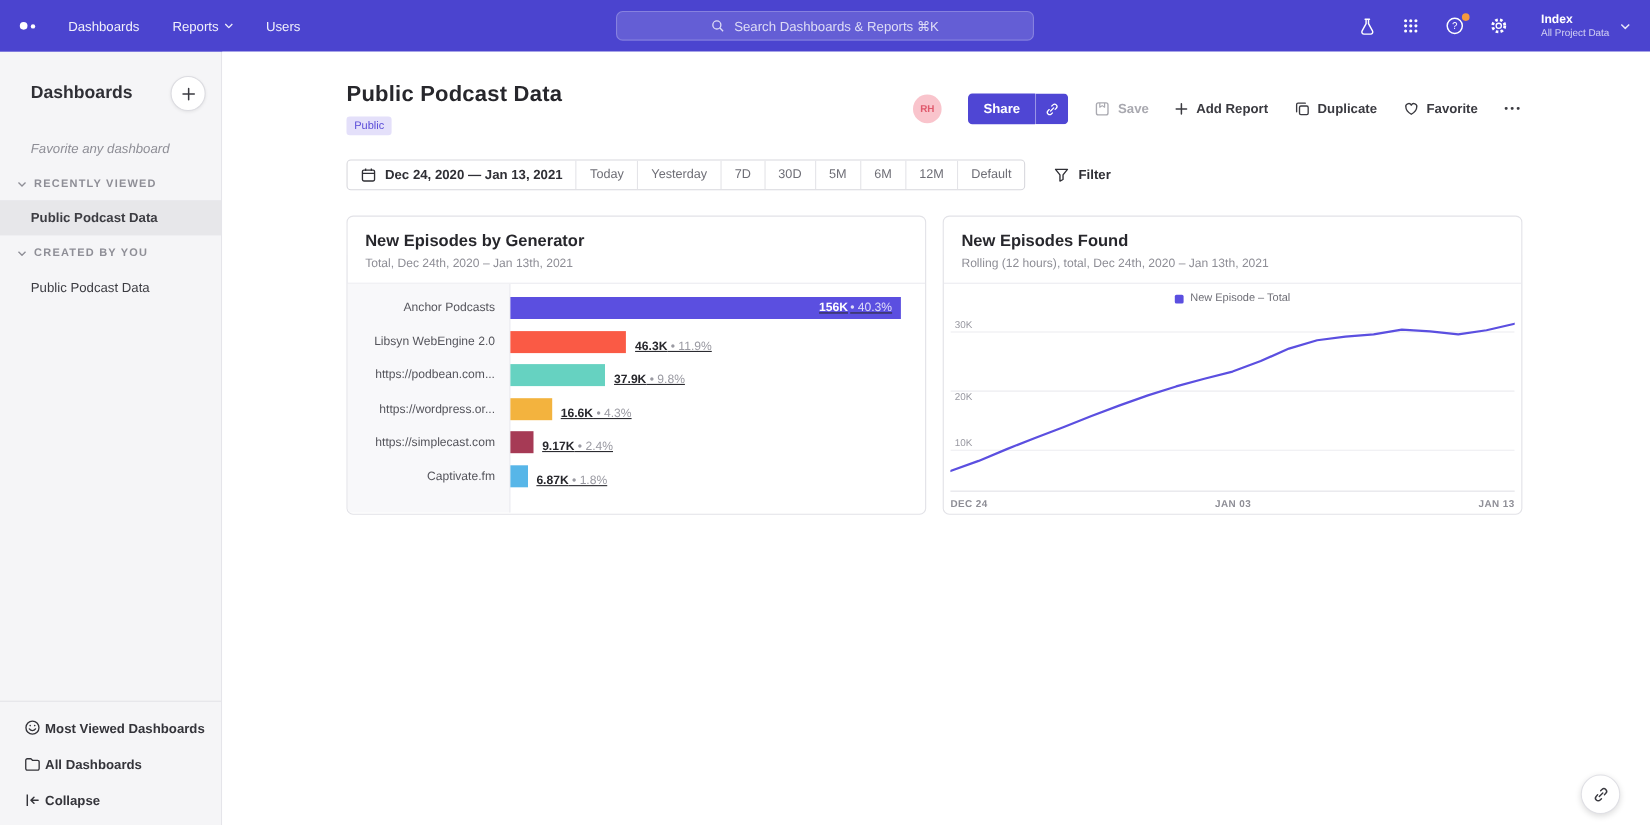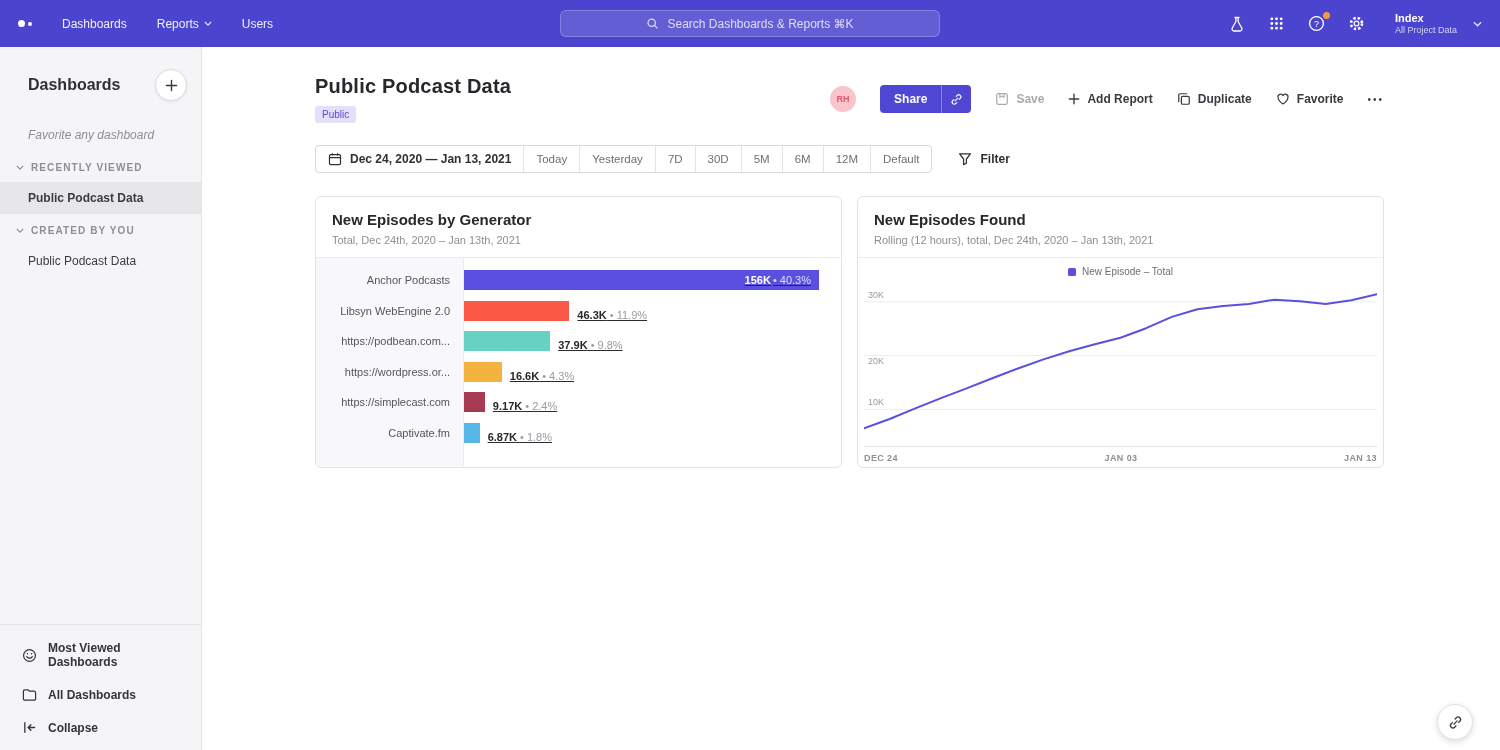--- a/index.html
+++ b/index.html
@@ -12,38 +12,38 @@
   .brand { display:flex; align-items:center; gap:3px; margin-right:30px; cursor:pointer; }
   .brand .d1 { width:7px; height:7px; border-radius:50%; background:#fff; display:inline-block; }
   .brand .d2 { width:4px; height:4px; border-radius:50%; background:#fff; display:inline-block; }
   .nav-links { display:flex; align-items:center; gap:30px; }
   .nav-link { font-size:12px; color:rgba(255,255,255,0.92); cursor:pointer; display:flex; align-items:center; gap:5px; }
   .nav-search { position:absolute; left:50%; top:10px; transform:translateX(-50%); width:380px; height:27px; background:rgba(255,255,255,0.14); border:1px solid rgba(255,255,255,0.22); border-radius:6px; display:flex; align-items:center; justify-content:center; gap:8px; color:rgba(255,255,255,0.78); font-size:12px; cursor:text; }
   .nav-right { margin-left:auto; display:flex; align-items:center; gap:20px; }
   .nav-ico { width:20px; height:20px; display:flex; align-items:center; justify-content:center; color:#fff; cursor:pointer; position:relative; }
   .nav-ico svg { display:block; }
   .badge-dot { position:absolute; top:-2px; right:-3px; width:7px; height:7px; border-radius:50%; background:#f59a3e; }
-  .project { display:flex; align-items:center; gap:16px; margin-left:8px; cursor:pointer; }
+  .project { display:flex; align-items:center; gap:10px; margin-left:8px; cursor:pointer; }
   .project .pn { font-size:11px; font-weight:bold; line-height:14px; }
   .project .ps { font-size:9px; color:rgba(255,255,255,0.75); line-height:11px; }
 
   
   .frame { flex:1; display:flex; min-height:0; }
 
   
   .sidebar { width:202px; background:#f5f5f7; border-right:1px solid #e4e4e8; display:flex; flex-direction:column; flex-shrink:0; }
   .sidebar-head { display:flex; align-items:center; justify-content:space-between; padding:22px 14px 18px 28px; }
   .sidebar-title { font-size:16px; font-weight:bold; color:#2f2f35; }
   .add-btn { width:32px; height:32px; border-radius:50%; border:1px solid #dcdce1; background:#fff; color:#3a3a40; display:flex; align-items:center; justify-content:center; box-shadow:0 1px 3px rgba(0,0,0,0.08); cursor:pointer; }
   .section-label { display:flex; align-items:center; gap:7px; padding:11px 16px 9px 16px; font-size:10px; font-weight:bold; letter-spacing:1.1px; color:#8e8e96; cursor:pointer; }
   .side-item { padding:9px 16px 9px 28px; font-size:12px; color:#3c3c42; cursor:pointer; }
   .side-item.selected { background:#e7e7ea; font-weight:bold; }
   .side-item.hint { font-style:italic; color:#8e8e96; cursor:default; }
   .sidebar-footer { margin-top:auto; border-top:1px solid #e4e4e8; padding:7px 0 6px; }
-  .footer-item { display:flex; align-items:center; gap:11px; padding:9px 14px 9px 22px; font-size:12px; font-weight:bold; color:#34343a; cursor:pointer; }
+  .footer-item { display:flex; align-items:center; gap:4px; padding:9px 14px 9px 22px; font-size:12px; font-weight:bold; color:#34343a; cursor:pointer; }
   .footer-item svg { flex-shrink:0; color:#34343a; }
 
   
   .main { flex:1; background:#fff; position:relative; overflow:hidden; }
   .main-inner { padding:28px 116px 0 113px; }
   .page-head { display:flex; justify-content:space-between; align-items:flex-start; }
   .page-title { font-size:20px; font-weight:bold; color:#27272c; letter-spacing:0.2px; }
   .pub-badge { display:inline-block; margin-top:8px; background:#e4e0fa; color:#5a4cd8; font-size:10px; padding:3px 7px; border-radius:3px; }
   .page-actions { display:flex; align-items:center; gap:24px; margin-top:10px; }
   .avatar { width:26px; height:26px; border-radius:50%; background:#f9c4cc; color:#e05a6d; font-size:9px; font-weight:bold; display:flex; align-items:center; justify-content:center; cursor:pointer; }

